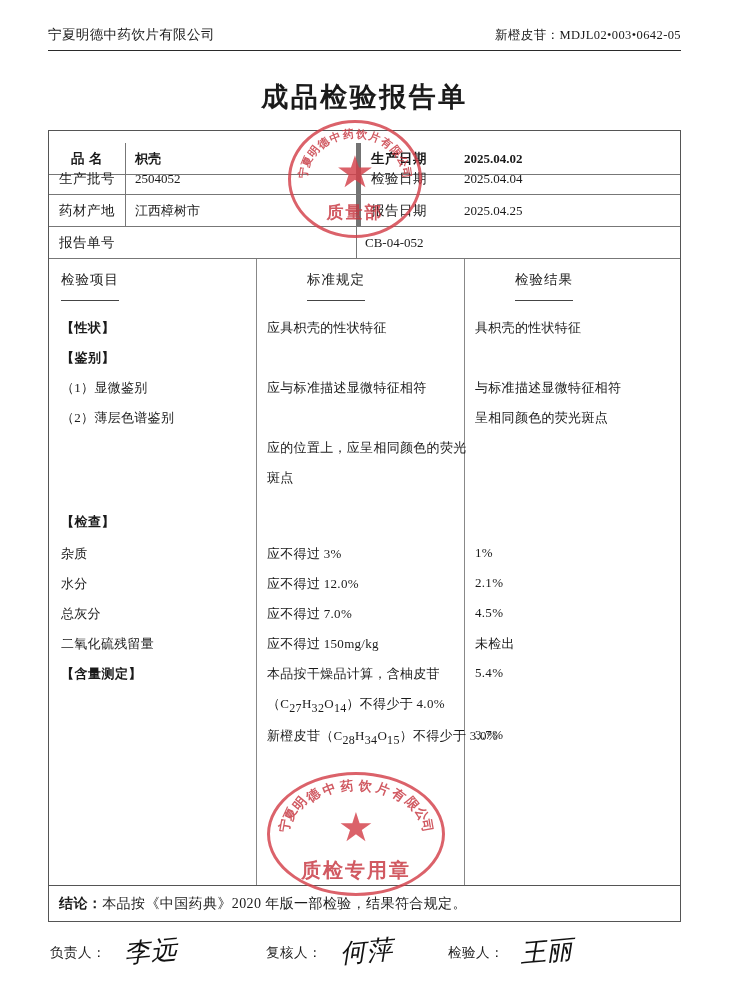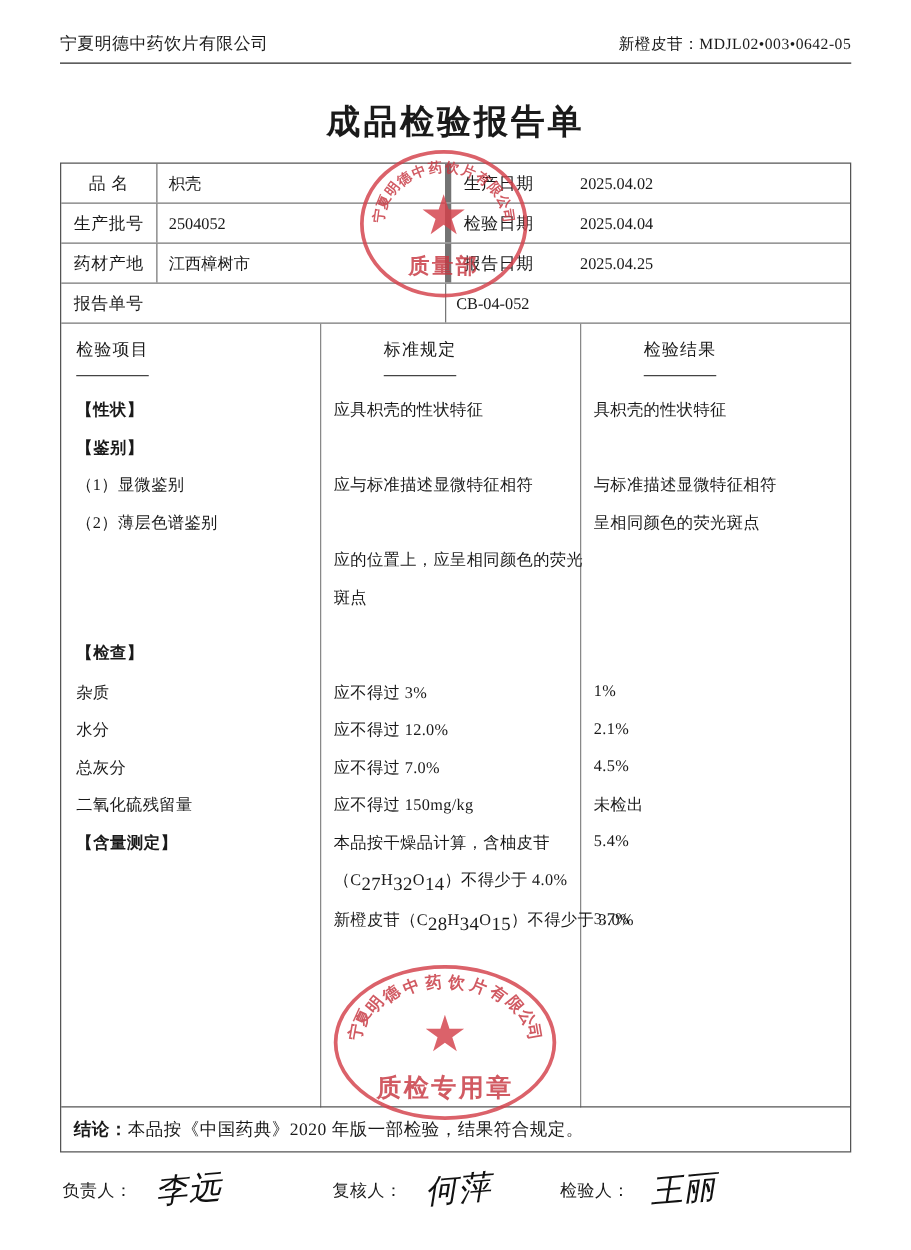--- a/index.html
+++ b/index.html
@@ -65,21 +65,21 @@
 
   
   .info-row {
     position: absolute;
     left: 0;
     width: 100%;
     height: 32px;
     border-bottom: 1px solid #777;
     box-sizing: border-box;
   }
-  .info-row.r1 { top: 0; }
+  .info-row.r1 { top: 12px; font-weight: bold; }
   .info-row.r2 { top: 32px; }
   .info-row.r3 { top: 64px; }
   .info-row.r4 { top: 96px; height: 32px; }
 
   .cell-label-l {
     position: absolute;
     left: 0; top: 0;
     width: 77px;
     height: 100%;
     border-right: 1px solid #777;
@@ -184,21 +184,21 @@
     font-size: 13px;
     white-space: nowrap;
     letter-spacing: 0.3px;
   }
   .col-a { left: 12px; }
   .col-b { left: 218px; }
   .col-c { left: 426px; }
 
   .bold-br { font-weight: bold; letter-spacing: 0.5px; }
 
-  sub { font-size: 15px; margin-top: 24px; }
+  sub { font-size: 12px; margin-top: 24px; }
 
   
   .conclusion-line {
     position: absolute;
     left: 0;
     bottom: 35px;
     width: 100%;
     border-top: 1px solid #555;
   }
   .conclusion {

